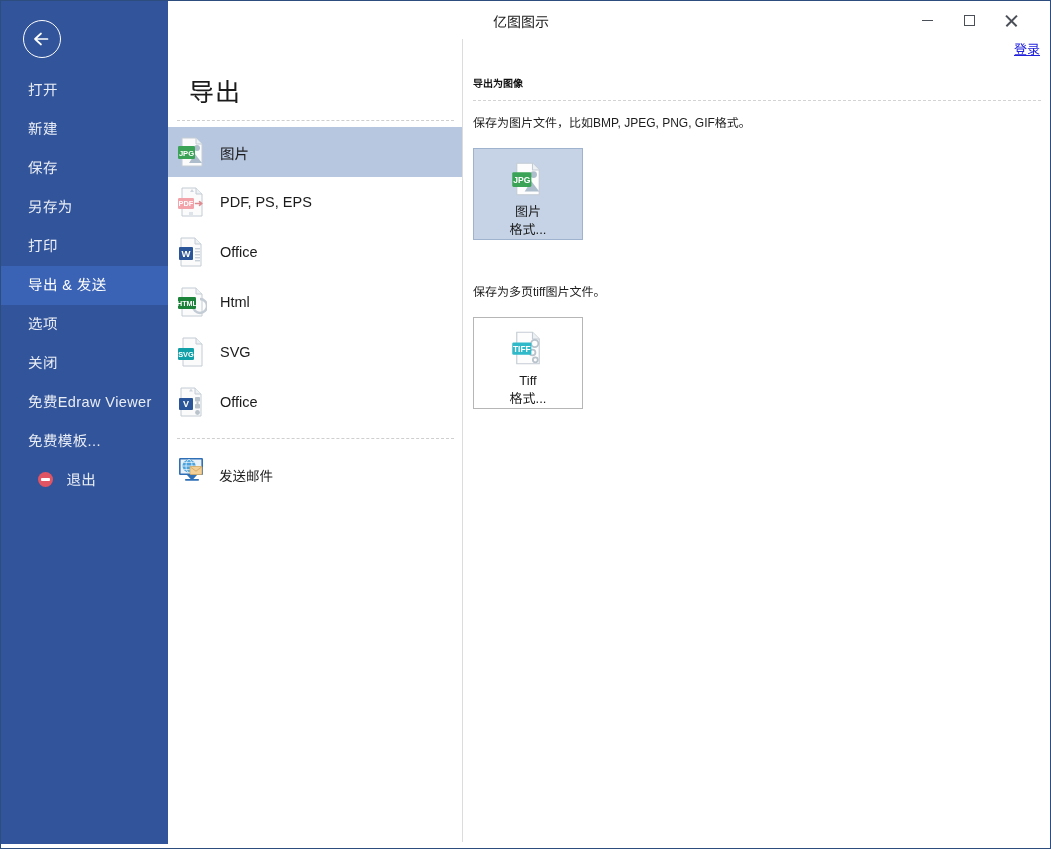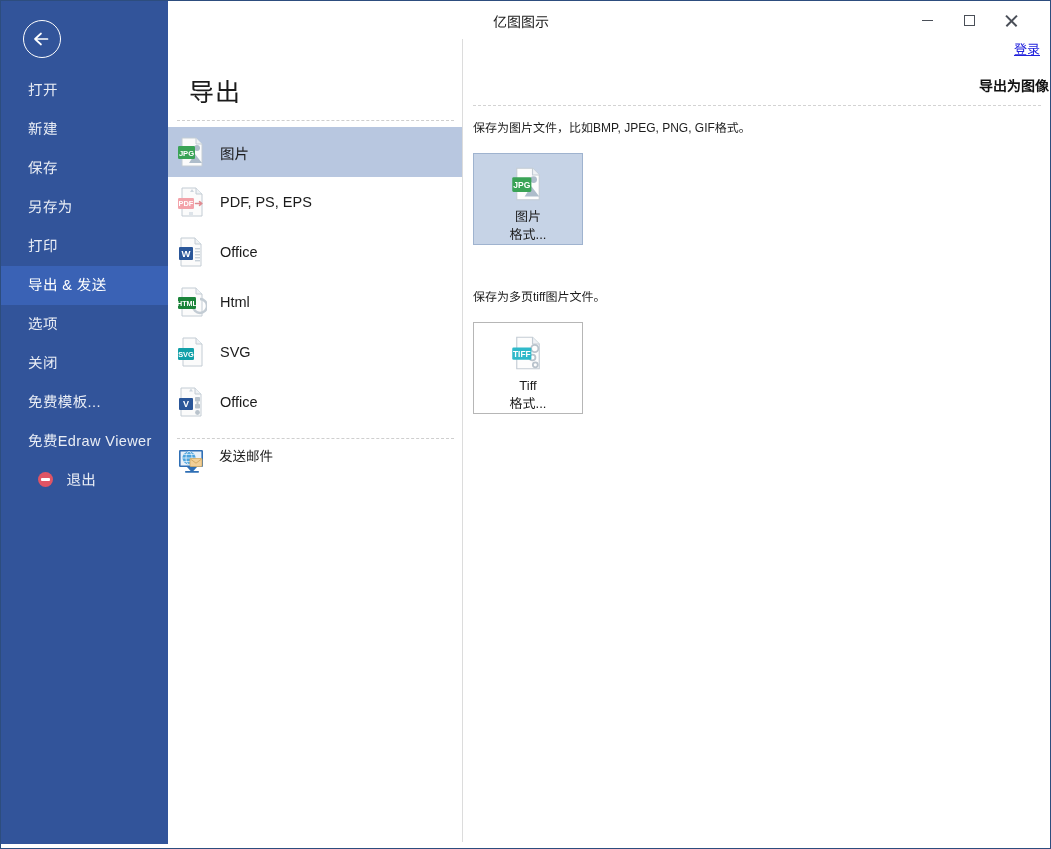--- a/index.html
+++ b/index.html
@@ -206,47 +206,46 @@
     margin-left: 13px;
     font-size: 14.5px;
     color: #1b1b1b;
   }
   .ico32 { width: 30px; height: 32px; flex: 0 0 30px; }
 
   .send-head-wrap { margin-top: 6px; }
   .send-list { margin-top: 6px; }
   .send-item {
     display: flex;
-    align-items: flex-start;
+    align-items: flex-end;
     height: 40px;
     padding-left: 9px;
     cursor: pointer;
   }
   .send-item .lbl {
     margin-left: 12px;
     font-size: 13.5px;
     color: #1b1b1b;
   }
 
   
   .right-panel {
     position: absolute;
     left: 463px;
     top: 38px;
     right: 1px;
     bottom: 6px;
     padding: 0;
   }
   .rp-title {
-    font-size: 14px;
+    font-size: 10px;
     font-weight: bold;
     color: #111111;
     margin: 0;
     padding: 36px 0 0 9px;
-    text-align: right;
   }
   .rp-rule {
     height: 0;
     border-top: 1px dashed #d3d3d3;
     margin: 10px 8px 0 9px;
   }
   .rp-desc {
     font-size: 12px;
     color: #1d1d1d;
     padding: 12px 0 0 9px;
@@ -311,24 +310,24 @@
       <div class="nav-item active">
         <span>导出 &amp; 发送</span>
       </div>
       <div class="nav-item">
         <span>选项</span>
       </div>
       <div class="nav-item">
         <span>关闭</span>
       </div>
       <div class="nav-item">
+        <span>免费Edraw Viewer</span>
+      </div>
+      <div class="nav-item">
         <span>免费模板...</span>
-      </div>
-      <div class="nav-item">
-        <span>免费Edraw Viewer</span>
       </div>
       <div class="nav-item with-icon">
         <span class="exit-icon"></span>
         <span>退出</span>
       </div>
     </div>
   </div>
 
   <div class="titlebar">
     <div class="win-title">亿图图示</div>

